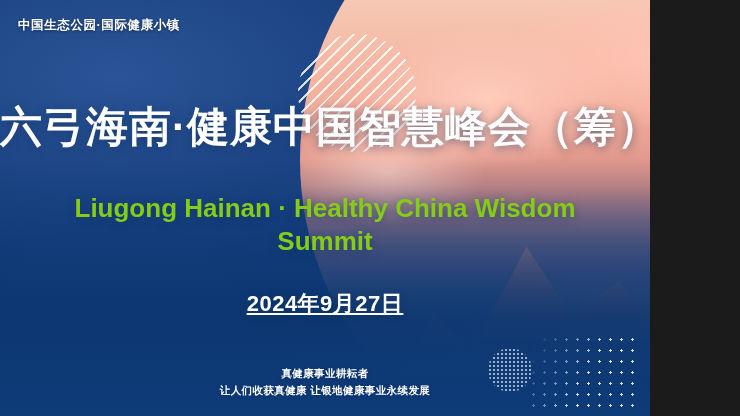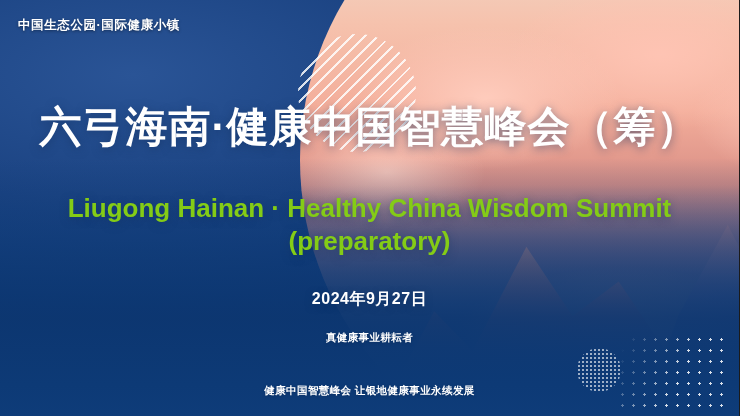--- a/index.html
+++ b/index.html
@@ -6,26 +6,25 @@
     margin: 0;
     padding: 0;
     background: #1b1b1b;
   }
   body {
     font-family: "Liberation Sans", "DejaVu Sans", sans-serif;
   }
 
   #banner {
     position: relative;
-    width: 723px;
+    width: 650px;
     height: 416px;
     overflow: hidden;
     background: #123a74;
     user-select: none;
-    padding-left: 16px;
   }
 
   
 
   
   .layer-base {
     position: absolute;
     inset: 0;
     background:
       radial-gradient(120% 90% at 18% 18%, #2a5496 0%, #1b4382 35%, #0f3a77 62%, #0b3069 100%);
@@ -200,39 +199,40 @@
     font-weight: 700;
     line-height: 1.27;
     color: #84cc16;
     text-shadow: 0 2px 8px rgba(20,50,95,0.5);
   }
 
   .date {
     position: absolute;
     left: 0; right: 0;
     top: 289px;
-    font-size: 16px;
+    font-size: 22px;
     font-weight: 700;
     letter-spacing: 0.5px;
     color: #ffffff;
     text-shadow: 0 2px 7px rgba(12,45,90,0.55);
+    text-decoration: underline;
   }
 
   .slogans {
     position: absolute;
     left: 0; right: 0;
     bottom: 17px;
     font-size: 10.5px;
     font-weight: 700;
     line-height: 1.63;
     letter-spacing: 0.4px;
     color: #ffffff;
     text-shadow: 0 1px 3px rgba(10,40,85,0.6);
   }
-  .slogans div { white-space: nowrap; margin-top: 36px; }
+  .slogans div { white-space: nowrap; }
 </style>
 </head>
 <body>
 
 <div id="banner">
 
   <div class="layer-base"></div>
 
   <div class="right-mass"></div>
 
@@ -251,24 +251,23 @@
   <div class="dotgrid"></div>
 
   <div class="content">
 
     <div class="eyebrow">中国生态公园·国际健康小镇</div>
 
     <div class="title-cn">六弓海南·健康中国智慧峰会（筹）</div>
 
     <div class="title-en">
       <div>Liugong Hainan · Healthy China Wisdom Summit</div>
-      <div>(preparatory)</div>
     </div>
 
     <div class="date">2024年9月27日</div>
 
     <div class="slogans">
       <div>真健康事业耕耘者</div>
-      <div>健康中国智慧峰会 让银地健康事业永续发展</div>
+      <div>让人们收获真健康 让银地健康事业永续发展</div>
     </div>
 
   </div>
 </div>
 
 </body></html>

